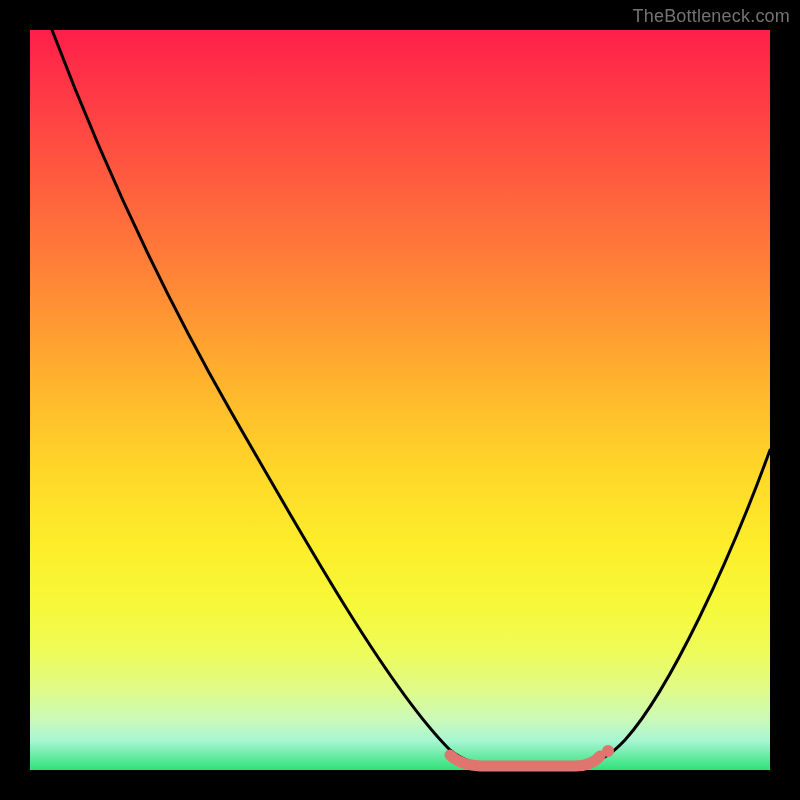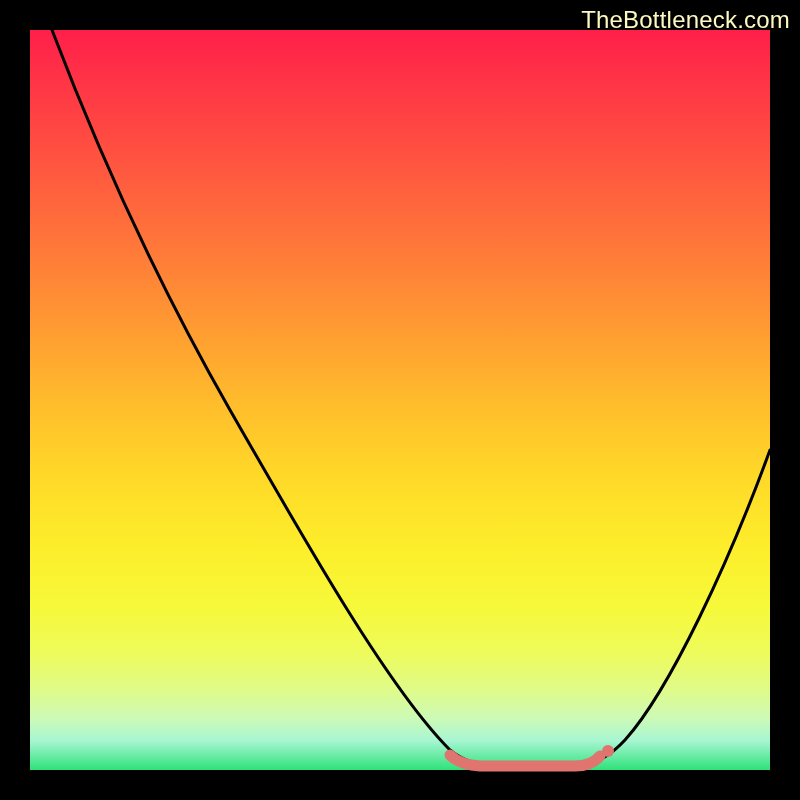--- a/index.html
+++ b/index.html
@@ -38,22 +38,22 @@
       #e0fb87 89%,
       #ccfab6 93%,
       #a8f6d3 96%,
       #2fe17a 100%
     );
   }
   .watermark {
     position: absolute;
     top: 6px;
     right: 10px;
-    color: #fef9c3;
-    font-size: 24px;
+    color: #737373;
+    font-size: 18px;
     letter-spacing: 0.2px;
     font-weight: 500;
   }
   svg.curve {
     position: absolute;
     left: 0;
     top: 0;
     width: 740px;
     height: 740px;
     overflow: visible;

